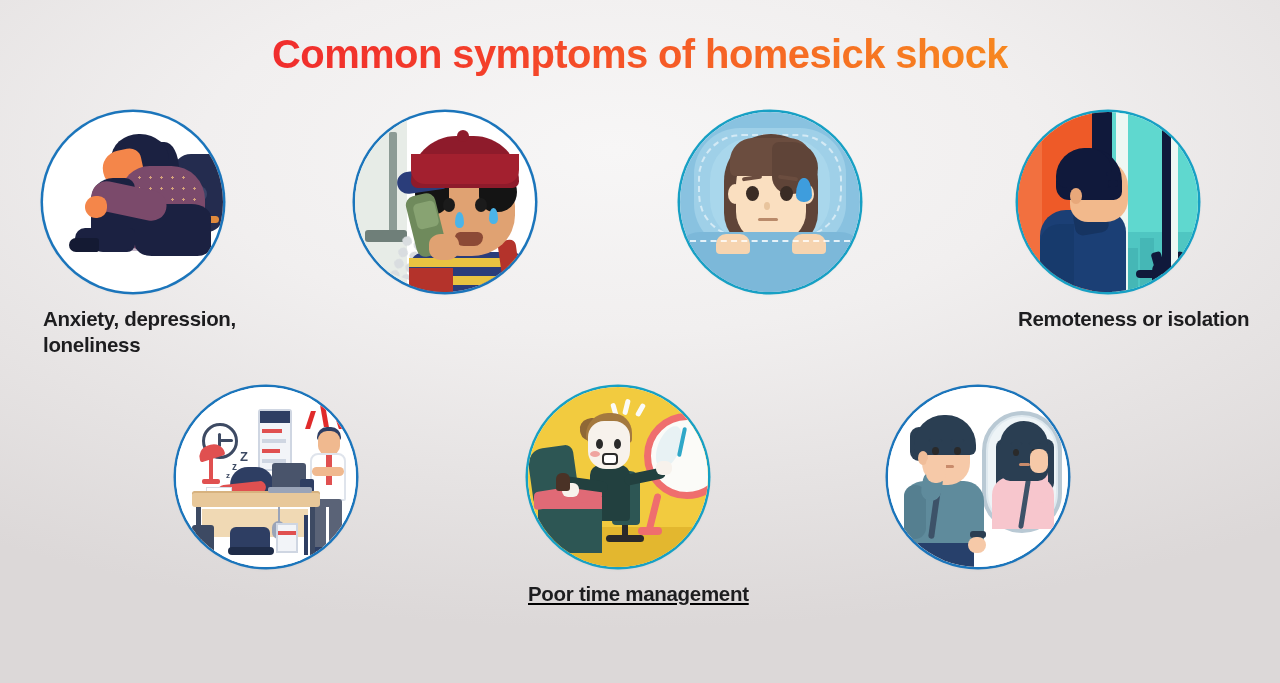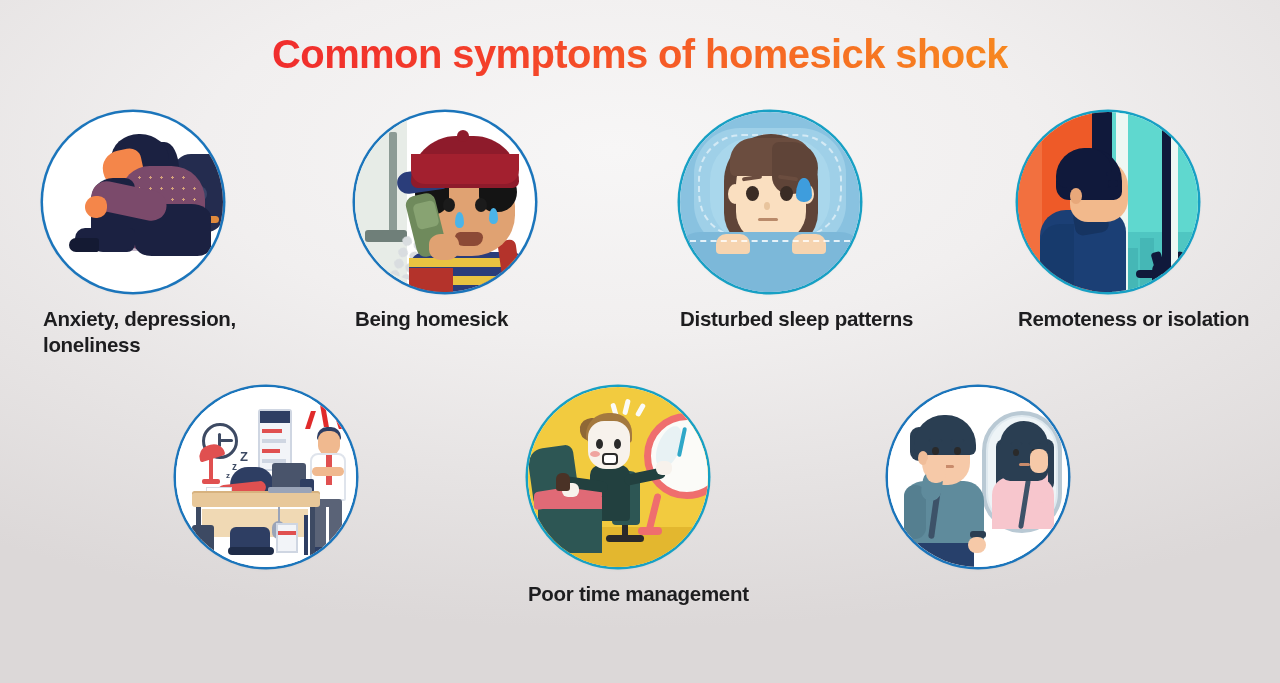--- a/index.html
+++ b/index.html
@@ -323,21 +323,20 @@
       <div class="sh s2-mouth"></div>
       <div class="sh s2-capbrim"></div>
       <div class="sh s2-cap"></div>
       <div class="sh s2-cap2"></div>
       <div class="sh s2-capbtn rnd"></div>
       <div class="sh s2-phone"></div>
       <div class="sh s2-phone2"></div>
       <div class="sh s2-hand"></div>
     </div>
   </div>
-  <div class="label">Being homesick</div>
 </div>
 
 <div class="card" style="left:680px; top:112px; width:290px;">
   <div class="circle ring-teal">
     <div class="scene">
       <div class="sh s3-bg"></div>
       <div class="sh s3-pillow"></div>
       <div class="sh s3-pillow2"></div>
       <div class="sh s3-stitch2"></div>
       <div class="sh s3-hairb"></div>
@@ -352,21 +351,20 @@
       <div class="sh s3-eye2 rnd"></div>
       <div class="sh s3-nose"></div>
       <div class="sh s3-mouth"></div>
       <div class="sh s3-drop"></div>
       <div class="sh s3-blanket"></div>
       <div class="sh s3-hand1"></div>
       <div class="sh s3-hand2"></div>
       <div class="sh s3-stitch"></div>
     </div>
   </div>
-  <div class="label">Disturbed sleep patterns</div>
 </div>
 
 <div class="card" style="left:1018px; top:112px; width:290px;">
   <div class="circle ring-teal">
     <div class="scene">
       <div class="sh s4-wall"></div>
       <div class="sh s4-wall2"></div>
       <div class="sh s4-glass"></div>
       <div class="sh s4-city"></div>
       <div class="sh s4-b1"></div>
@@ -441,21 +439,21 @@
       <div class="sh s5-chair"></div>
       <div class="sh s5-chair2"></div>
       <div class="sh s5-bin"></div>
       <div class="sh s5-box"></div>
       <div class="sh s5-boxl"></div>
       <div class="sh s5-rod"></div>
     </div>
   </div>
 </div>
 
-<div class="card" style="left:528px; top:387px; width:280px;">
+<div class="card" style="left:528px; top:387px; width:280px;text-decoration:underline;">
   <div class="circle ring-teal">
     <div class="scene">
       <div class="sh s6-bg"></div>
       <div class="sh s6-floor"></div>
       <div class="sh s6-cleg1"></div>
       <div class="sh s6-cfoot"></div>
       <div class="sh s6-clock"></div>
       <div class="sh s6-cshine"></div>
       <div class="sh s6-chand"></div>
       <div class="sh s6-excl3"></div>

